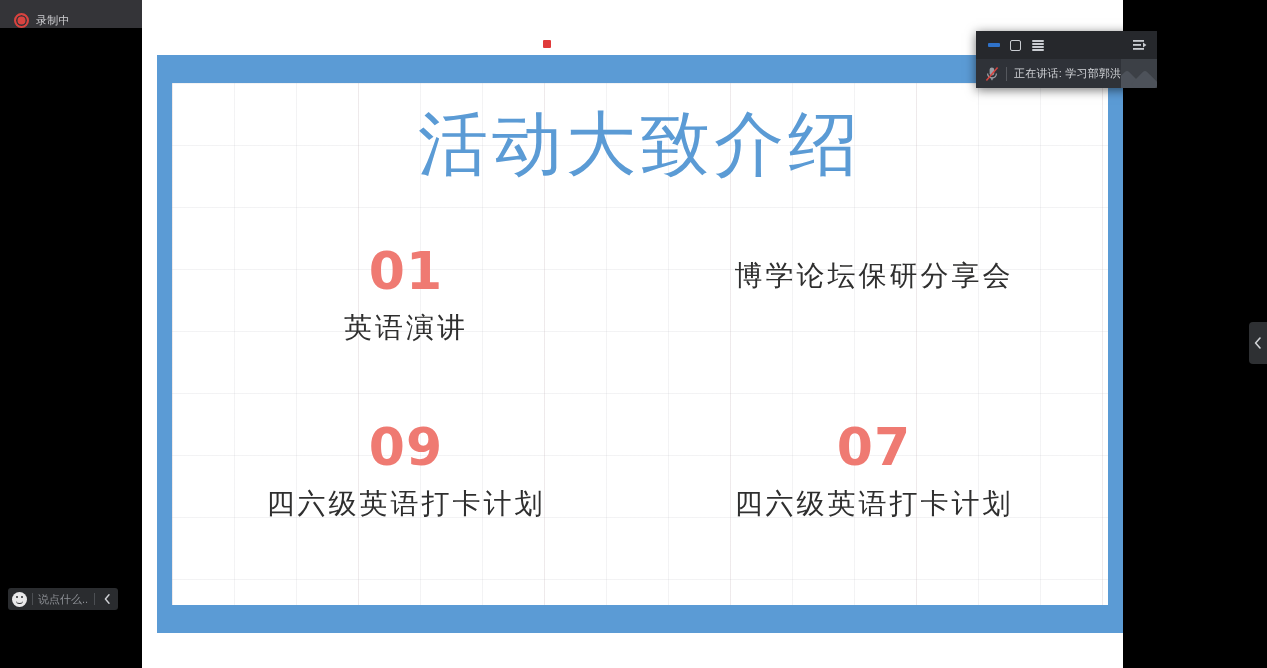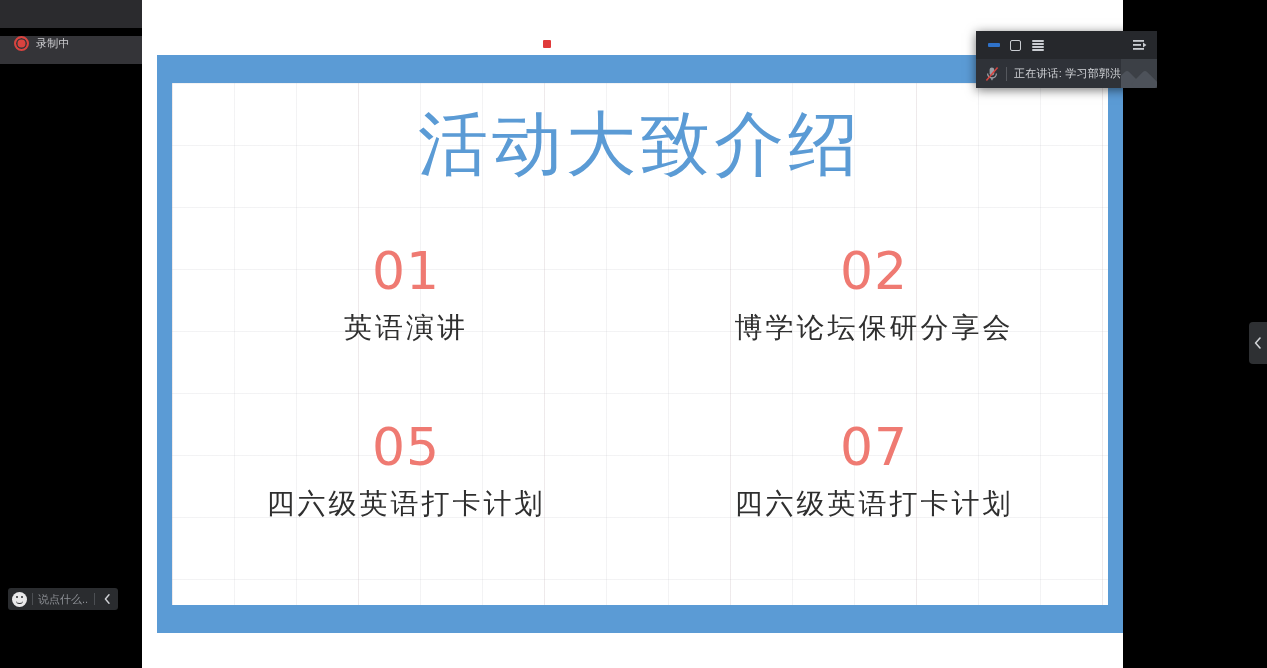--- a/index.html
+++ b/index.html
@@ -42,24 +42,23 @@
   }
 
   
   .rec-badge {
     position: absolute;
     left: 0; top: 0;
     width: 142px;
     height: 28px;
     background: #343438;
     display: flex;
-    align-items: flex-start;
+    align-items: flex-end;
     padding-left: 14px;
     box-sizing: border-box;
-    margin-top: 36px;
   }
   .rec-dot {
     width: 11px; height: 11px;
     border-radius: 50%;
     border: 2px solid #d9433f;
     background: #d9433f;
     box-shadow: inset 0 0 0 1.5px #343438;
     flex: none;
   }
   .rec-label {
@@ -133,21 +132,21 @@
     flex-direction: column;
     align-items: center;
     justify-content: flex-start;
     padding-top: 12px;
     box-sizing: border-box;
   }
   .item-num {
     color: #ef7a72;
     font-family: "DejaVu Sans", "Liberation Sans", sans-serif;
     font-size: 52px;
-    font-weight: 400;
+    font-weight: 700;
     line-height: 1;
     letter-spacing: 1px;
   }
   .item-label {
     margin-top: 14px;
     color: #2f2f2f;
     font-family: "Liberation Serif", "DejaVu Serif", serif;
     font-size: 28px;
     letter-spacing: 3px;
     line-height: 1.2;
@@ -377,26 +376,25 @@
         <div class="slide-title">活动大致介绍</div>
 
         <div class="items-grid">
 
           <div class="item">
             <div class="item-num">01</div>
             <div class="item-label">英语演讲</div>
           </div>
 
           <div class="item">
-            <div class="item-num">02</div>
             <div class="item-label">博学论坛保研分享会</div>
           </div>
 
           <div class="item">
-            <div class="item-num">05</div>
+            <div class="item-num">09</div>
             <div class="item-label">四六级英语打卡计划</div>
           </div>
 
           <div class="item">
             <div class="item-num">07</div>
             <div class="item-label">四六级英语打卡计划</div>
           </div>
 
         </div>
       </div>

